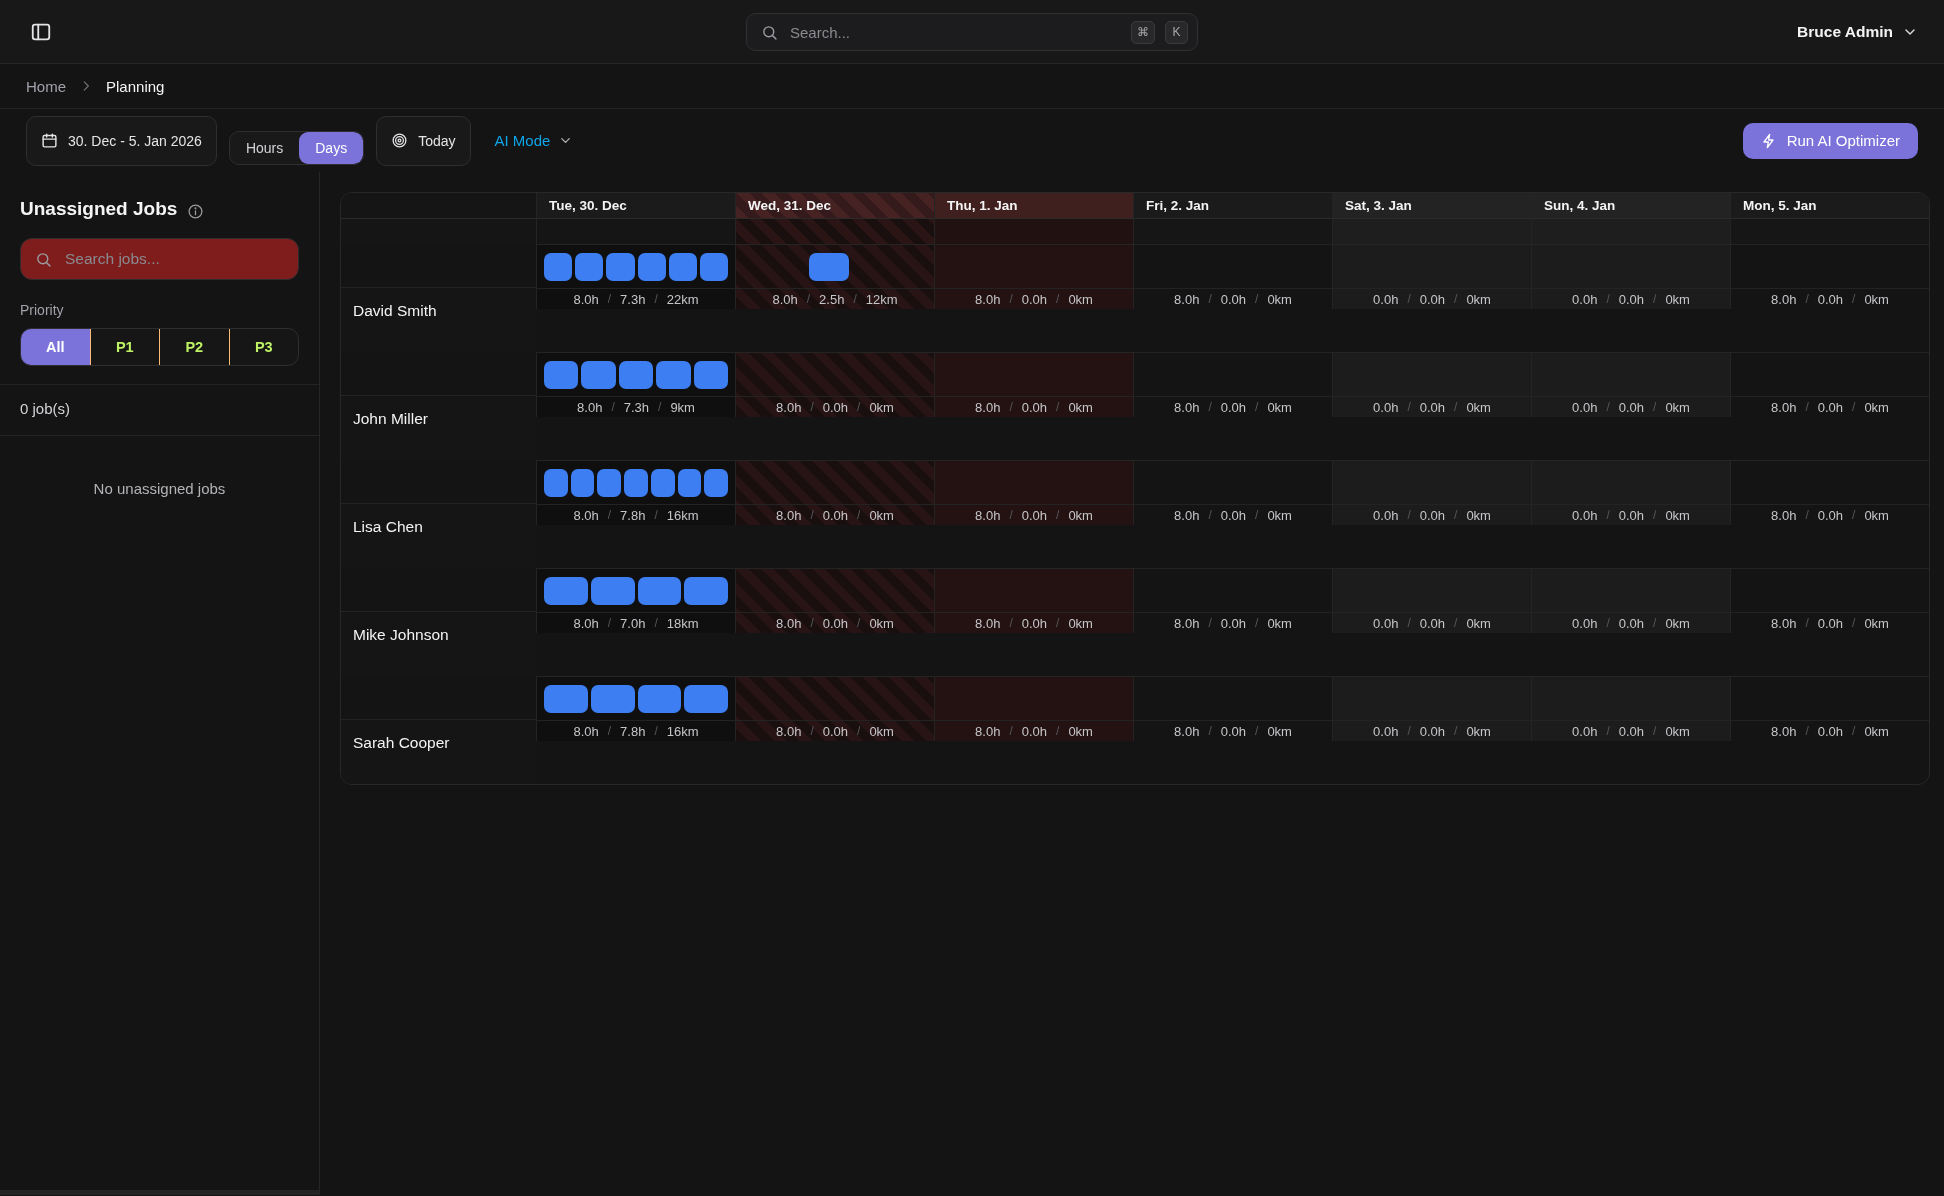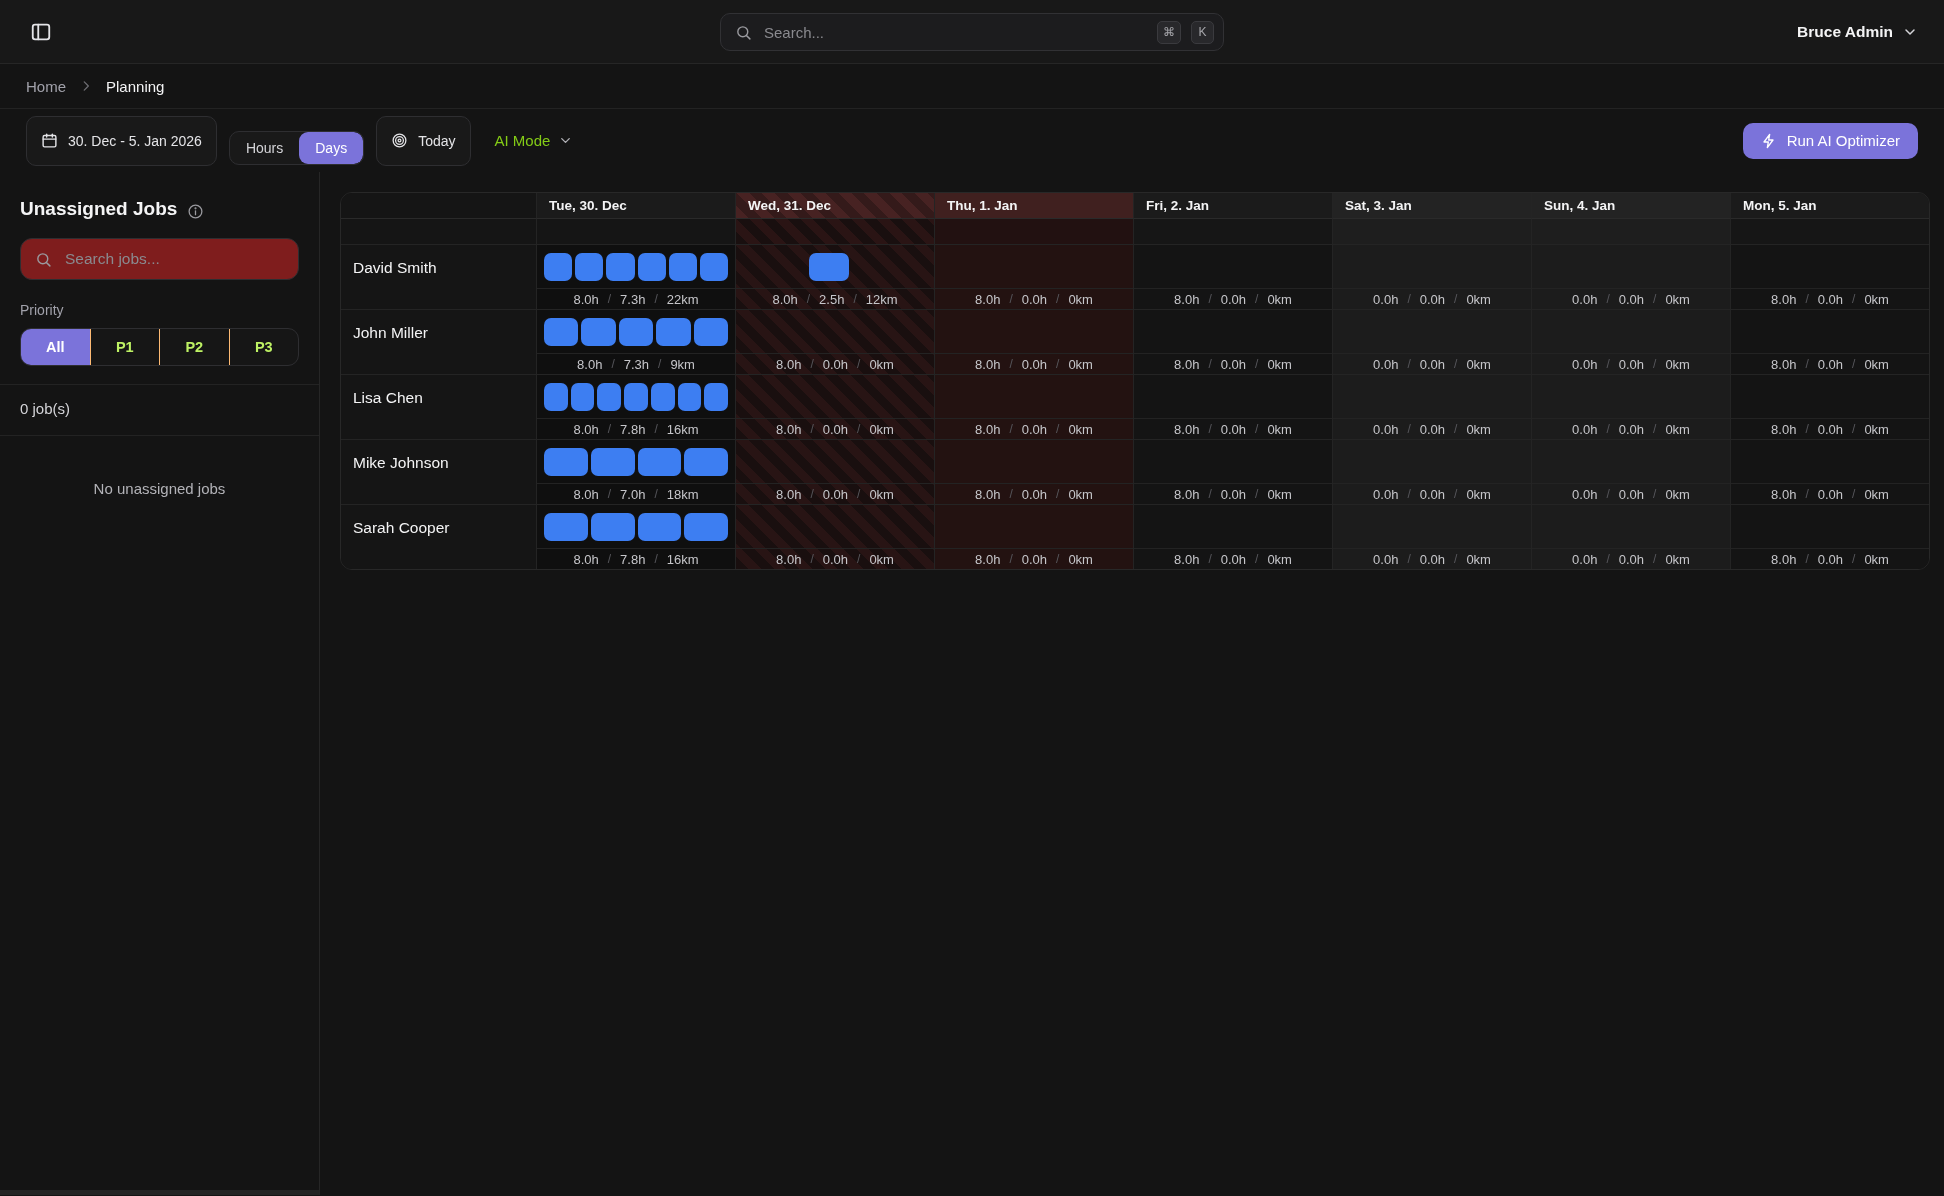--- a/index.html
+++ b/index.html
@@ -10,21 +10,21 @@
     font-family:"Liberation Sans", sans-serif;
     -webkit-font-smoothing:antialiased;
   }
   svg { display:block; }
 
   
   .topbar { height:64px; background:#181818; border-bottom:1px solid #262626;
     display:flex; align-items:center; padding:0 26px; position:relative; }
   .icon-btn { background:none; border:none; color:#e4e4e7; padding:4px; cursor:pointer; }
   .search-box { position:absolute; left:50%; top:13px; transform:translateX(-50%);
-    width:504px; height:38px; background:#1c1c1e; border:1px solid #313134;
+    width:452px; height:38px; background:#1c1c1e; border:1px solid #313134;
     border-radius:10px; display:flex; align-items:center; gap:10px; padding:0 9px 0 14px; }
   .search-box input { flex:1; background:transparent; border:none; outline:none;
     color:#d4d4d8; font-size:15px; font-family:inherit; }
   .search-box input::placeholder { color:#8a8a8f; }
   .kbd { min-width:23px; height:23px; padding:0 5px; background:#28282b; border:1px solid #3a3a3e;
     border-radius:5px; color:#a6a6ab; font-size:12px; display:flex; align-items:center; justify-content:center; }
   .user { margin-left:auto; display:flex; align-items:center; gap:9px;
     font-size:15.5px; font-weight:600; color:#f4f4f5; cursor:pointer; }
   .muted-ic { color:#c9c9ce; }
 
@@ -38,21 +38,21 @@
   
   .toolbar { height:63px; display:flex; align-items:center; gap:12px; padding:0 26px; }
   .btn { height:50px; border:1px solid #2e2e31; border-radius:10px; background:#191919;
     color:#e4e4e7; font-size:14px; font-family:inherit; display:flex; align-items:center;
     gap:10px; padding:0 14px; cursor:pointer; }
   .seg { display:flex; align-items:stretch; border:1px solid #2e2e31; border-radius:10px;
     overflow:hidden; height:34px; background:#191919;margin-top:15px; }
   .seg button { border:none; background:transparent; color:#d4d4d8; padding:0 16px;
     font-size:14px; font-family:inherit; cursor:pointer; }
   .seg button.active { background:var(--accent); color:#ffffff; border-radius:9px; font-weight:500; }
-  .ai-mode { display:flex; align-items:center; gap:8px; color:#84cc16; font-size:15px;
+  .ai-mode { display:flex; align-items:center; gap:8px; color:#0ea5e9; font-size:15px;
     margin-left:6px; cursor:pointer; background:none; border:none; font-family:inherit; }
   .optimizer { margin-left:auto; height:36px; background:var(--accent); border:none;
     border-radius:10px; color:#fff; font-size:15px; font-weight:500; font-family:inherit;
     display:flex; align-items:center; gap:10px; padding:0 18px; cursor:pointer; }
 
   
   .content { display:flex; height:1023px; }
   .sidebar { width:320px; flex:none; border-right:1px solid #262626; padding:26px 20px 0;
     position:relative; }
   .sidebar::after { content:""; position:absolute; left:0; right:0; bottom:0; height:5px;
@@ -91,21 +91,21 @@
 
   .sp-cell { height:25px; border-left:1px solid #242424; }
   .sp-name { border-left:none; background:#151515; }
   .sp-past { background:#151515; }
   .sp-weekday { background:#161616; }
   .sp-weekend { background:#1e1e1e; }
   .sp-holiday { background:#221111; }
   .sp-hatched { background:repeating-linear-gradient(45deg,#190f0f 0 9px,#2a1414 9px 18px); }
 
   .name-cell { height:65px; border-top:1px solid #242424; background:#151515;
-    display:flex; align-items:center; padding:0 12px 18px; font-size:15.5px; color:#f4f4f5; }
+    display:flex; align-items:center; padding:0 12px 18px; font-size:15.5px; color:#f4f4f5;margin-top:43px; }
   .day-cell { height:65px; border-top:1px solid #242424; border-left:1px solid #242424;
     display:flex; flex-direction:column; }
   .bg-past { background:#0f0f0f; }
   .bg-weekday { background:#141414; }
   .bg-weekend { background:#1c1c1c; }
   .bg-holiday { background:#231211; }
   .bg-hatched { background:repeating-linear-gradient(45deg,#190f0f 0 9px,#281414 9px 18px); }
 
   .blocks { flex:1; display:flex; align-items:center; gap:3px; padding:0 7px; }
   .job-block { flex:1; height:28px; border-radius:7px; background:var(--job); cursor:pointer; }

